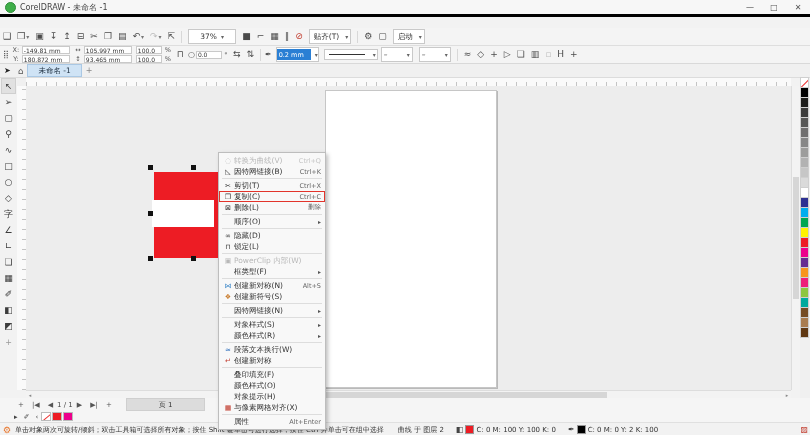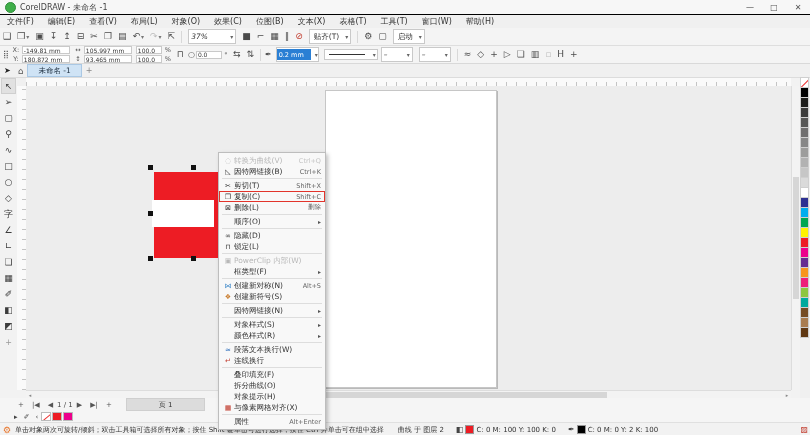--- a/index.html
+++ b/index.html
@@ -137,34 +137,20 @@
   <div class="titlebar">
     <span class="applogo"></span>
     <span class="wintitle">CorelDRAW - 未命名 -1</span>
     <span class="winbtns">
       <span class="winbtn">—</span>
       <span class="winbtn">□</span>
       <span class="winbtn">✕</span>
     </span>
   </div>
 
-  <div class="menubar">
-      <span class="menu-item">文件(F)</span>
-      <span class="menu-item">编辑(E)</span>
-      <span class="menu-item">查看(V)</span>
-      <span class="menu-item">布局(L)</span>
-      <span class="menu-item">对象(O)</span>
-      <span class="menu-item">效果(C)</span>
-      <span class="menu-item">位图(B)</span>
-      <span class="menu-item">文本(X)</span>
-      <span class="menu-item">表格(T)</span>
-      <span class="menu-item">工具(T)</span>
-      <span class="menu-item">窗口(W)</span>
-      <span class="menu-item">帮助(H)</span>
-    </div>
 
   <div class="toolbar">
     <span id="tb-group1" style="display:inline-flex;align-items:center;">
         <span class="tb-btn">
           <span class="glyph">❑</span>
         </span>
         <span class="tb-btn">
           <span class="glyph">❒</span>
           <span class="dd">▾</span>
         </span>
@@ -195,21 +181,21 @@
         </span>
         <span class="tb-btn dis">
           <span class="glyph">↷</span>
           <span class="dd">▾</span>
         </span>
         <span class="tb-btn">
           <span class="glyph">⇱</span>
         </span>
       </span>
     <span class="tb-sep"></span>
-    <span class="combo" style="width:42px;justify-content:space-between;font-style:italic;">
+    <span class="combo" style="width:42px;justify-content:center;">
       <span>37%</span>
       <span class="dd">▾</span>
     </span>
     <span id="tb-group2" style="display:inline-flex;align-items:center;">
         <span class="tb-btn">
           <span class="glyph">■</span>
         </span>
         <span class="tb-btn">
           <span class="glyph">⌐</span>
         </span>
@@ -502,26 +488,26 @@
       </div>
       <div class="cm-row">
         <span class="cm-ico">◺</span>
         <span class="cm-label">因特网链接(B)</span>
         <span class="cm-sc">Ctrl+K</span>
       </div>
       <div class="cm-sep"></div>
       <div class="cm-row">
         <span class="cm-ico">✂</span>
         <span class="cm-label">剪切(T)</span>
-        <span class="cm-sc">Shift+X</span>
+        <span class="cm-sc">Ctrl+X</span>
       </div>
       <div class="cm-row hl">
         <span class="cm-ico">❐</span>
         <span class="cm-label">复制(C)</span>
-        <span class="cm-sc">Shift+C</span>
+        <span class="cm-sc">Ctrl+C</span>
       </div>
       <div class="cm-row">
         <span class="cm-ico">⊠</span>
         <span class="cm-label">删除(L)</span>
         <span class="cm-sc">删除</span>
       </div>
       <div class="cm-sep"></div>
       <div class="cm-row">
         <span class="cm-ico"></span>
         <span class="cm-label">顺序(O)</span>
@@ -573,30 +559,30 @@
         <span class="cm-label">颜色样式(R)</span>
         <span class="cm-sub">▸</span>
       </div>
       <div class="cm-sep"></div>
       <div class="cm-row">
         <span class="cm-ico" style="color: rgb(47, 111, 189);">≈</span>
         <span class="cm-label">段落文本换行(W)</span>
       </div>
       <div class="cm-row">
         <span class="cm-ico" style="color: rgb(192, 57, 43);">↵</span>
-        <span class="cm-label">连线换行</span>
+        <span class="cm-label">创建新对称</span>
       </div>
       <div class="cm-sep"></div>
       <div class="cm-row">
         <span class="cm-ico"></span>
         <span class="cm-label">叠印填充(F)</span>
       </div>
       <div class="cm-row">
         <span class="cm-ico"></span>
-        <span class="cm-label">拆分曲线(O)</span>
+        <span class="cm-label">颜色样式(O)</span>
       </div>
       <div class="cm-row">
         <span class="cm-ico"></span>
         <span class="cm-label">对象提示(H)</span>
       </div>
       <div class="cm-row">
         <span class="cm-ico" style="color: rgb(192, 57, 43);">▦</span>
         <span class="cm-label">与像素网格对齐(X)</span>
       </div>
       <div class="cm-sep"></div>

